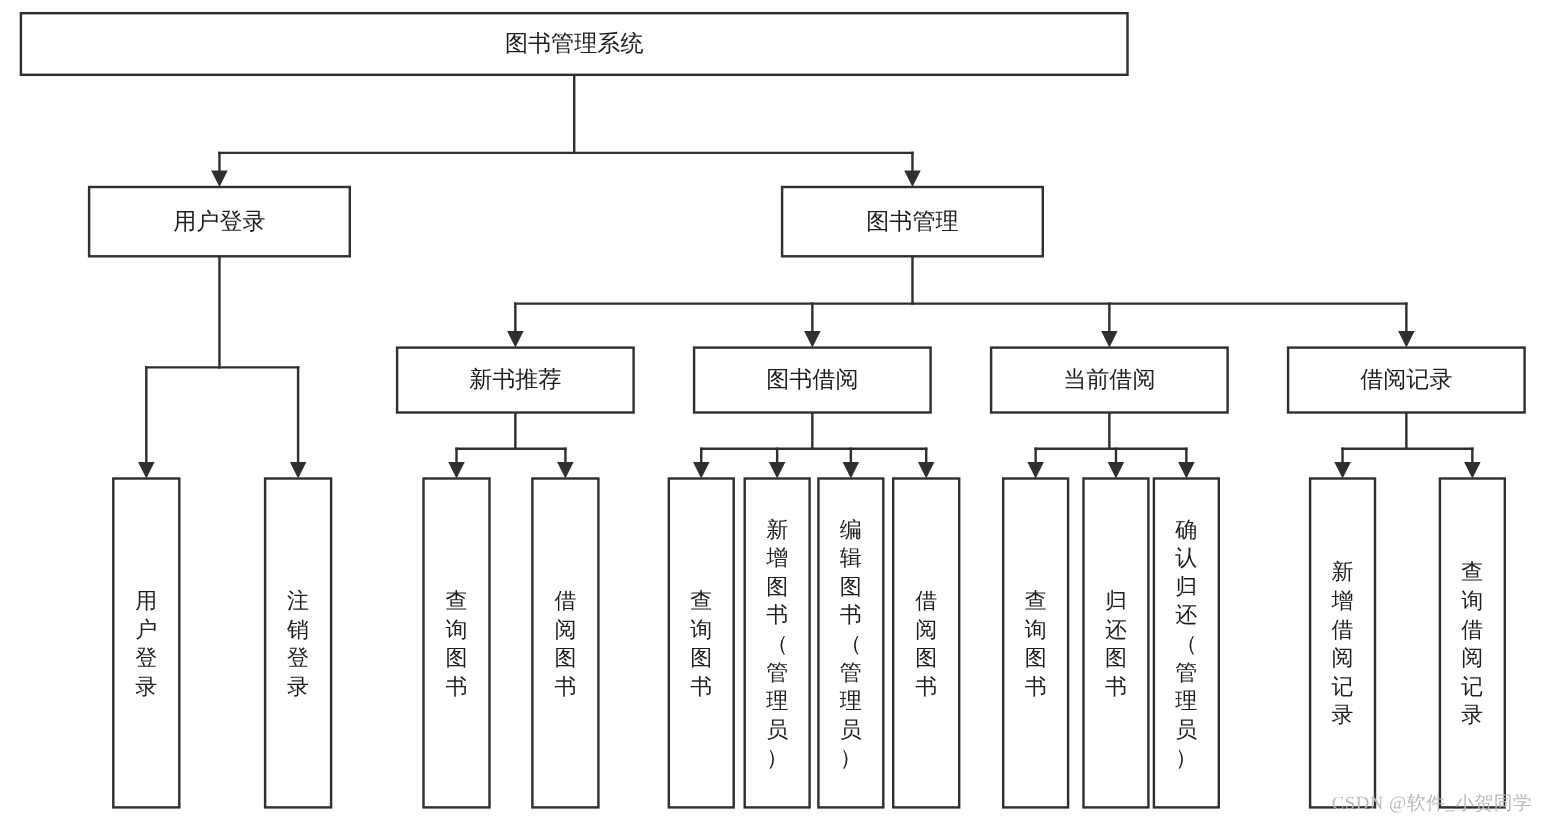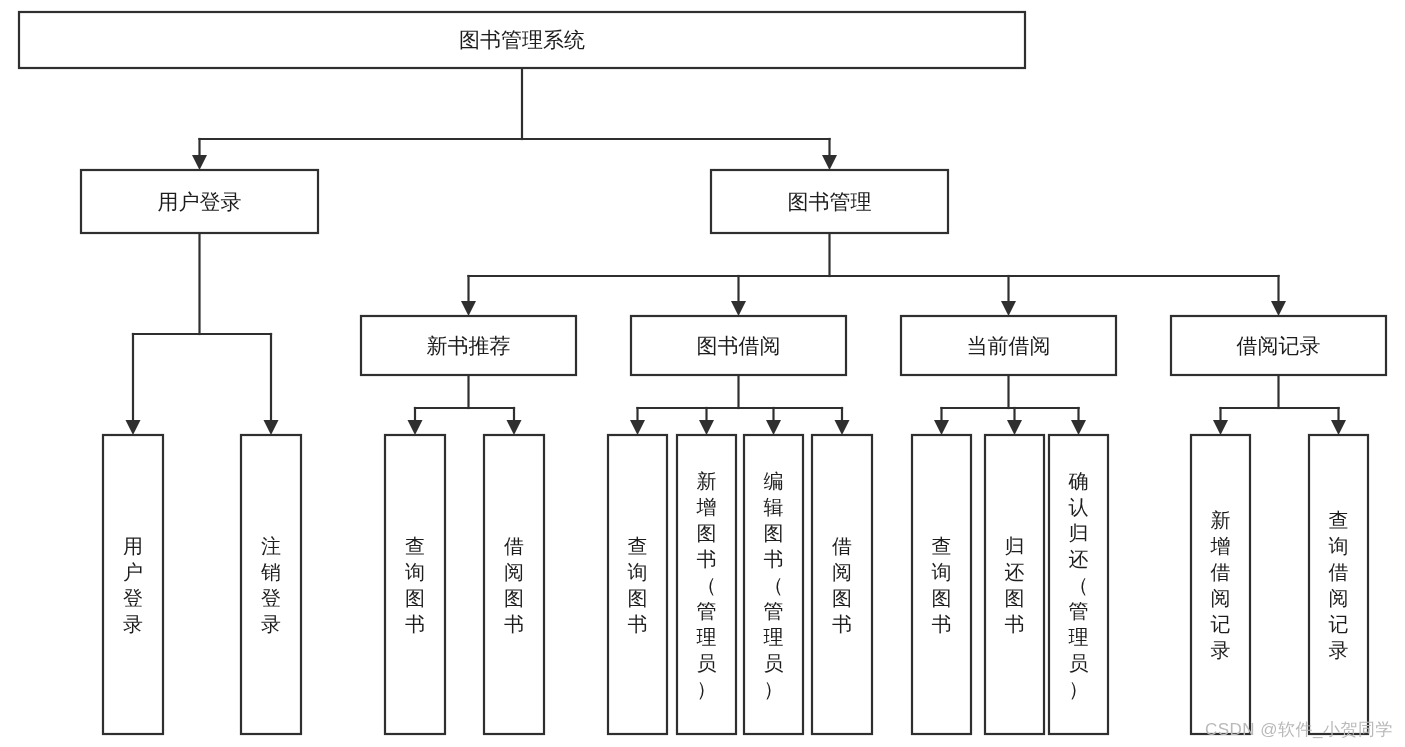--- a/index.html
+++ b/index.html
@@ -52,21 +52,21 @@
   .node-label-vertical {
     font-family: "DejaVu Sans", "Liberation Sans", sans-serif;
     font-size: 20px;
     fill: #1d1d1d;
     text-anchor: middle;
   }
   .watermark {
     position: absolute;
     right: 12px;
     bottom: 6px;
-    font-family: Liberation Sans, sans-serif;
+    font-family: Liberation Serif, serif;
     font-size: 17px;
     color: #b9b9b9;
     white-space: nowrap;
     letter-spacing: 0.5px;
     user-select: none;
   }
 </style>
 </head>
 <body>
 

